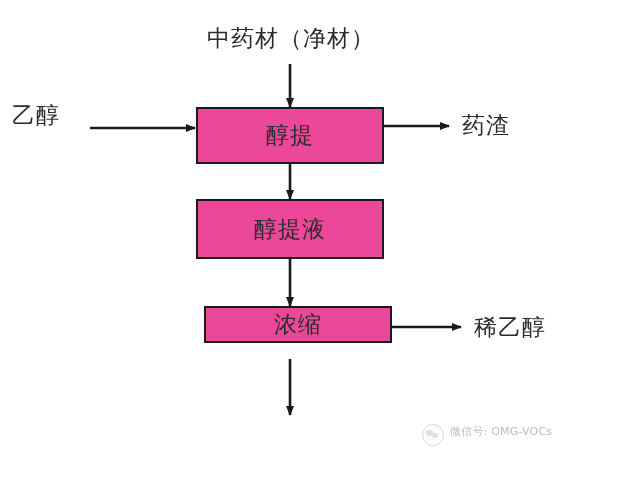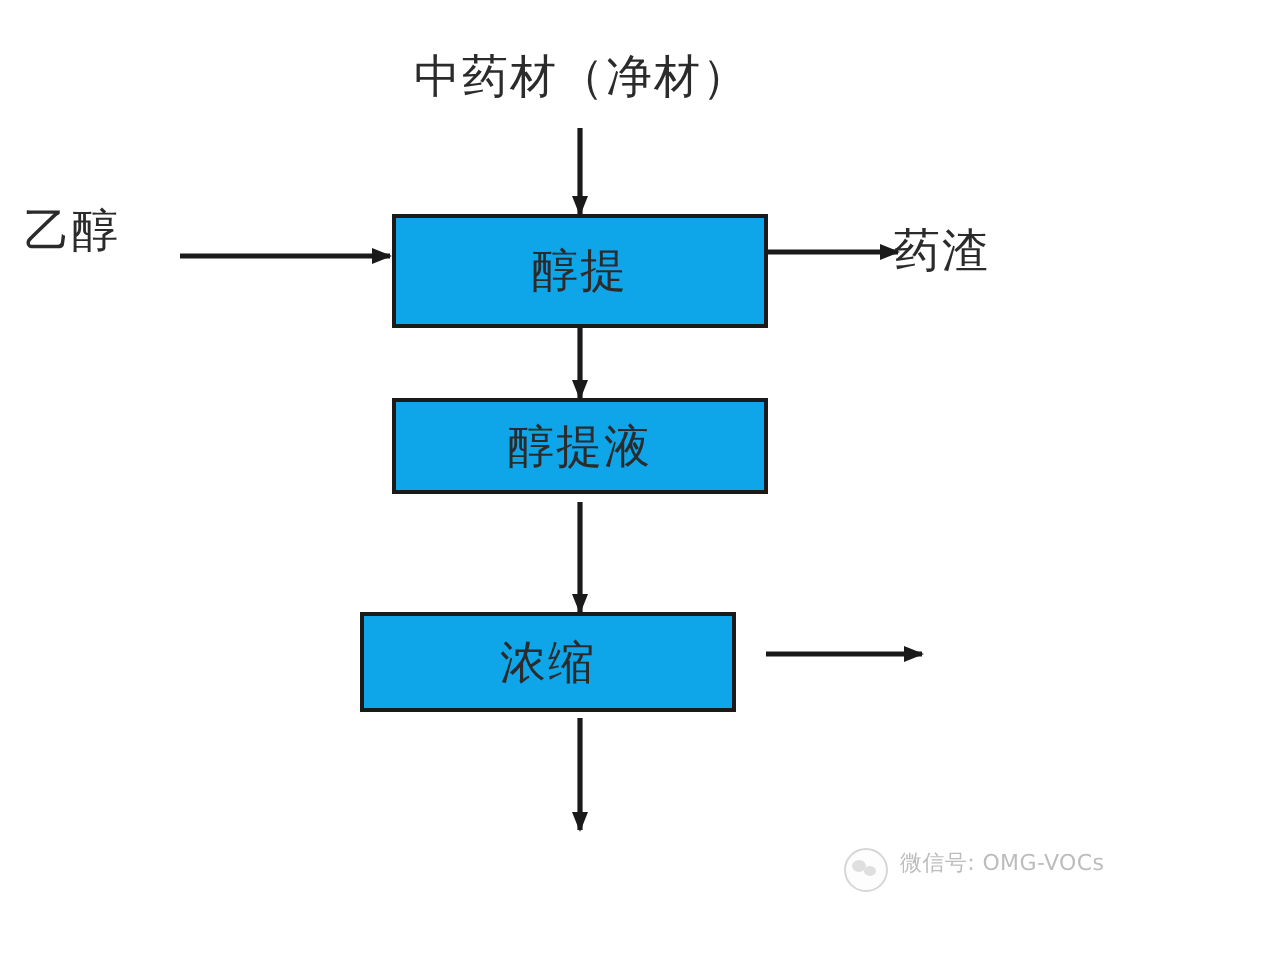--- a/index.html
+++ b/index.html
@@ -11,21 +11,21 @@
     position: relative;
     width: 633px;
     height: 488px;
     background: #ffffff;
     font-family: "Liberation Serif", "DejaVu Serif", serif;
     overflow: hidden;
   }
   .node-box {
     position: absolute;
     border: 2px solid #1a1a1a;
-    background: #0ea5e9;
+    background: #ec4899;
     display: flex;
     align-items: center;
     justify-content: center;
     box-sizing: border-box;
   }
   .node-label {
     font-size: 23px;
     color: #2b2b2b;
     letter-spacing: 1px;
     line-height: 1;
@@ -114,30 +114,31 @@
   </svg>
 
   <div class="free-label" style="left:207px; top:27px;">中药材（净材）</div>
 
   <div class="free-label" style="left:12px; top:104px;">乙醇</div>
 
   <div class="node-box" style="left:196px; top:107px; width:188px; height:57px;">
     <span class="node-label">醇提</span>
   </div>
 
-  <div class="node-box" style="left:196px; top:199px; width:188px; height:48px;justify-content:center;">
+  <div class="node-box" style="left:196px; top:199px; width:188px; height:60px;justify-content:center;">
     <span class="node-label">醇提液</span>
   </div>
 
-  <div class="node-box" style="left:180px; top:306px; width:188px; height:50px;">
+  <div class="node-box" style="left:204px; top:306px; width:188px; height:37px;">
     <span class="node-label">浓缩</span>
   </div>
 
-  <div class="free-label" style="left:447px; top:114px;">药渣</div>
+  <div class="free-label" style="left:462px; top:114px;">药渣</div>
 
+  <div class="free-label" style="left:474px; top:316px;">稀乙醇</div>
 
 
   <div class="watermark" style="left:422px; top:424px;">
     <span class="wm-logo"></span>
     <span class="wm-text">微信号: OMG-VOCs</span>
   </div>
 
 </div>
 
 </body></html>

